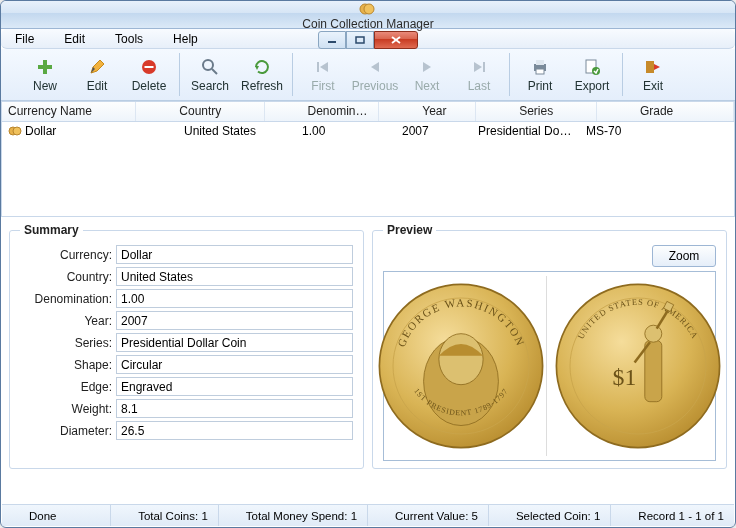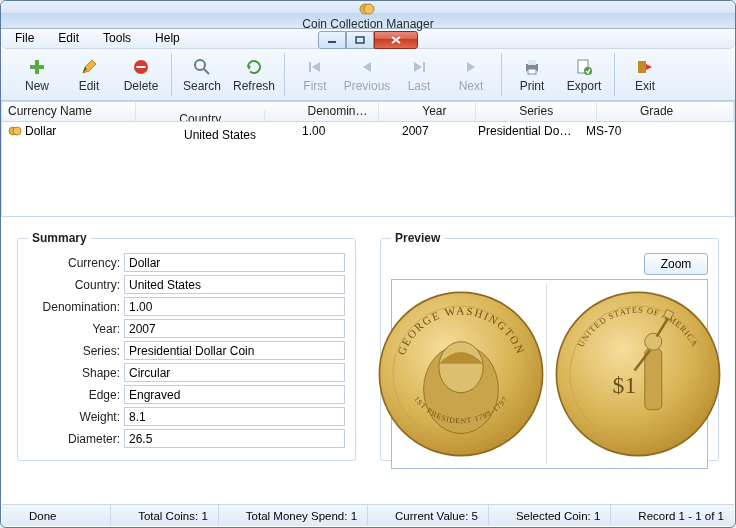--- a/index.html
+++ b/index.html
@@ -22,41 +22,41 @@
     display:flex;align-items:center;justify-content:center; font-size:10px; color:#2b4a6b;
   }
   .win-btn.min{ border-radius:3px 0 0 3px;}
   .win-btn.close{
     width:44px; border-radius:0 3px 3px 0;
     background:linear-gradient(to bottom,#e98a7a 0%,#d9644e 45%,#c83b22 46%,#e06b52 100%);
     border-color:#8e2f1e; color:#fff;
   }
   .win-btn.max{}
   
-  .menubar { height:20px; background:linear-gradient(to bottom,#f8fbff,#e7eff9); border-bottom:1px solid #c9d8ea; display:flex; padding:0 6px; gap:8px;border-radius:6px;}
+  .menubar { height:20px; background:linear-gradient(to bottom,#f8fbff,#e7eff9); border-bottom:1px solid #c9d8ea; display:flex; align-items:center; padding:0 6px; gap:14px;border-radius:6px;}
   .menubar .menu { padding:2px 8px; cursor:default;}
   
-  .toolbar { height:52px; background:linear-gradient(to bottom,#f4f9ff 0%,#e4eefb 100%); border-bottom:1px solid #b9cde3; display:flex; align-items:center; padding:0 10px;}
+  .toolbar { height:52px; background:linear-gradient(to bottom,#f4f9ff 0%,#e4eefb 100%); border-bottom:1px solid #b9cde3; display:flex; align-items:center; padding:0 18px;}
   .tool-group { display:flex; align-items:stretch;}
   .tool-btn { width:52px; display:flex; flex-direction:column; align-items:center; justify-content:center; gap:2px; color:#233; padding:2px 0;}
   .tool-btn.disabled { color:#9aa;}
   .tool-btn .ico { width:20px;height:20px; display:flex;align-items:center;justify-content:center;}
   .tool-sep { width:1px; background:#b9cde3; margin:4px 4px; align-self:stretch;}
   
   .table-wrap { height:116px; border:1px solid #c9d8ea; margin:0; background:#fff; overflow:hidden;}
   .thead { display:flex; height:20px; background:linear-gradient(to bottom,#fdfefe,#eef4fb); border-bottom:1px solid #c9d8ea;gap:37px;}
   .th { border-right:1px solid #dce6f2; padding:2px 6px; font-weight:normal; color:#222; overflow:hidden; white-space:nowrap; text-overflow:ellipsis;}
   .tbody { }
   .trow { display:flex; height:18px; align-items:center;}
   .td { border-right:1px solid transparent; padding:1px 6px; overflow:hidden; white-space:nowrap; text-overflow:ellipsis;}
-  .col0{width:176px;} .col1{width:118px;margin-top:8px;} .col2{width:100px;} .col3{width:76px;} .col4{width:108px;} .col5{width:130px;}
+  .col0{width:176px;} .col1{width:118px;} .col2{width:100px;} .col3{width:76px;} .col4{width:108px;} .col5{width:130px;}
   .coin-ico-sm{width:14px;height:14px;display:inline-flex;align-items:center;justify-content:center;margin-right:3px;vertical-align:-3px;}
   
   .lower { display:flex; gap:8px; padding:6px 8px; height:258px;}
-  fieldset.panel { flex:1; border:1px solid #c9d8ea; border-radius:3px; margin:8px; padding:8px 10px 8px 10px; min-width:0;}
+  fieldset.panel { flex:1; border:1px solid #c9d8ea; border-radius:3px; margin:0; padding:8px 10px 8px 10px; min-width:0;}
   fieldset.panel > legend { padding:0 4px; font-weight:bold; color:#222;}
   .summary-grid { display:grid; grid-template-columns: 92px 1fr; row-gap:3px; column-gap:4px;}
   .summary-grid .lbl { text-align:right; color:#222; padding-top:3px;}
   .summary-grid input { height:19px; border:1px solid #bfcddd; background:#fff; padding:1px 4px; font:inherit; width:100%;}
   .preview-panel{flex:1.35; position:relative;}
   .zoom-row{display:flex;justify-content:flex-end; margin-bottom:4px;}
   .btn { height:22px; min-width:64px; padding:0 14px; border:1px solid #9db6d4; border-radius:3px;
     background:linear-gradient(to bottom,#fdfefe,#e5eef9); font:inherit; cursor:default;}
   .preview-box { border:1px solid #a6bdd7; background:#fff; height:190px; display:flex; align-items:center; justify-content:center; gap:6px; padding:4px;}
   .coin-side { flex:1; height:100%; display:flex;align-items:center;justify-content:center; border-right:1px solid #ddd;}
@@ -172,33 +172,33 @@
       <span class="ico">
           <svg width="18" height="18">
             <polygon points="13,4 5,9 13,14" fill="#b7c3cf"></polygon>
           </svg>
         </span>
       <span>Previous</span>
     </div>
     <div class="tool-btn disabled">
       <span class="ico">
           <svg width="18" height="18">
+            <polygon points="5,4 13,9 5,14" fill="#b7c3cf"></polygon>
+          </svg>
+        </span>
+      <span>Next</span>
+    </div>
+    <div class="tool-btn disabled">
+      <span class="ico">
+          <svg width="18" height="18">
             <polygon points="4,4 12,9 4,14" fill="#b7c3cf"></polygon>
             <rect x="13" y="4" width="2" height="10" fill="#b7c3cf"></rect>
           </svg>
         </span>
       <span>Last</span>
-    </div>
-    <div class="tool-btn disabled">
-      <span class="ico">
-          <svg width="18" height="18">
-            <polygon points="5,4 13,9 5,14" fill="#b7c3cf"></polygon>
-          </svg>
-        </span>
-      <span>Next</span>
     </div>
   </div>
   <div class="tool-sep"></div>
   <div class="tool-group">
     <div class="tool-btn">
       <span class="ico">
           <svg width="18" height="18">
             <rect x="3" y="6" width="12" height="7" fill="#7a8a9a"></rect>
             <rect x="5" y="2" width="8" height="5" fill="#dfe7ef"></rect>
             <rect x="5" y="11" width="8" height="5" fill="#fff" stroke="#7a8a9a"></rect>

